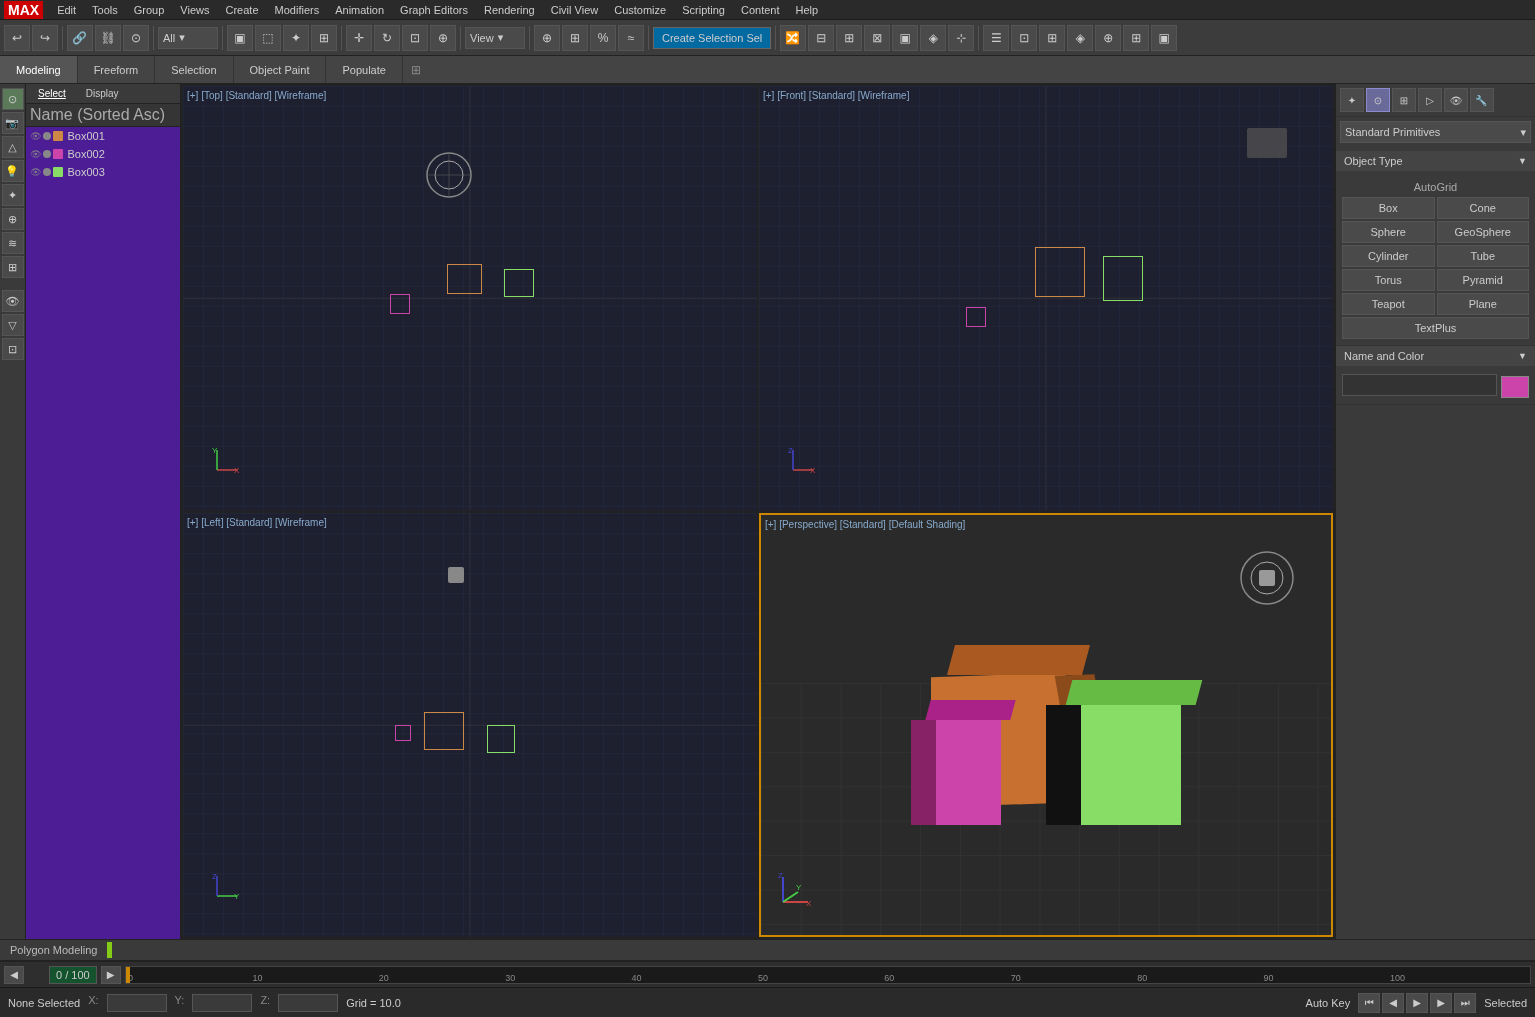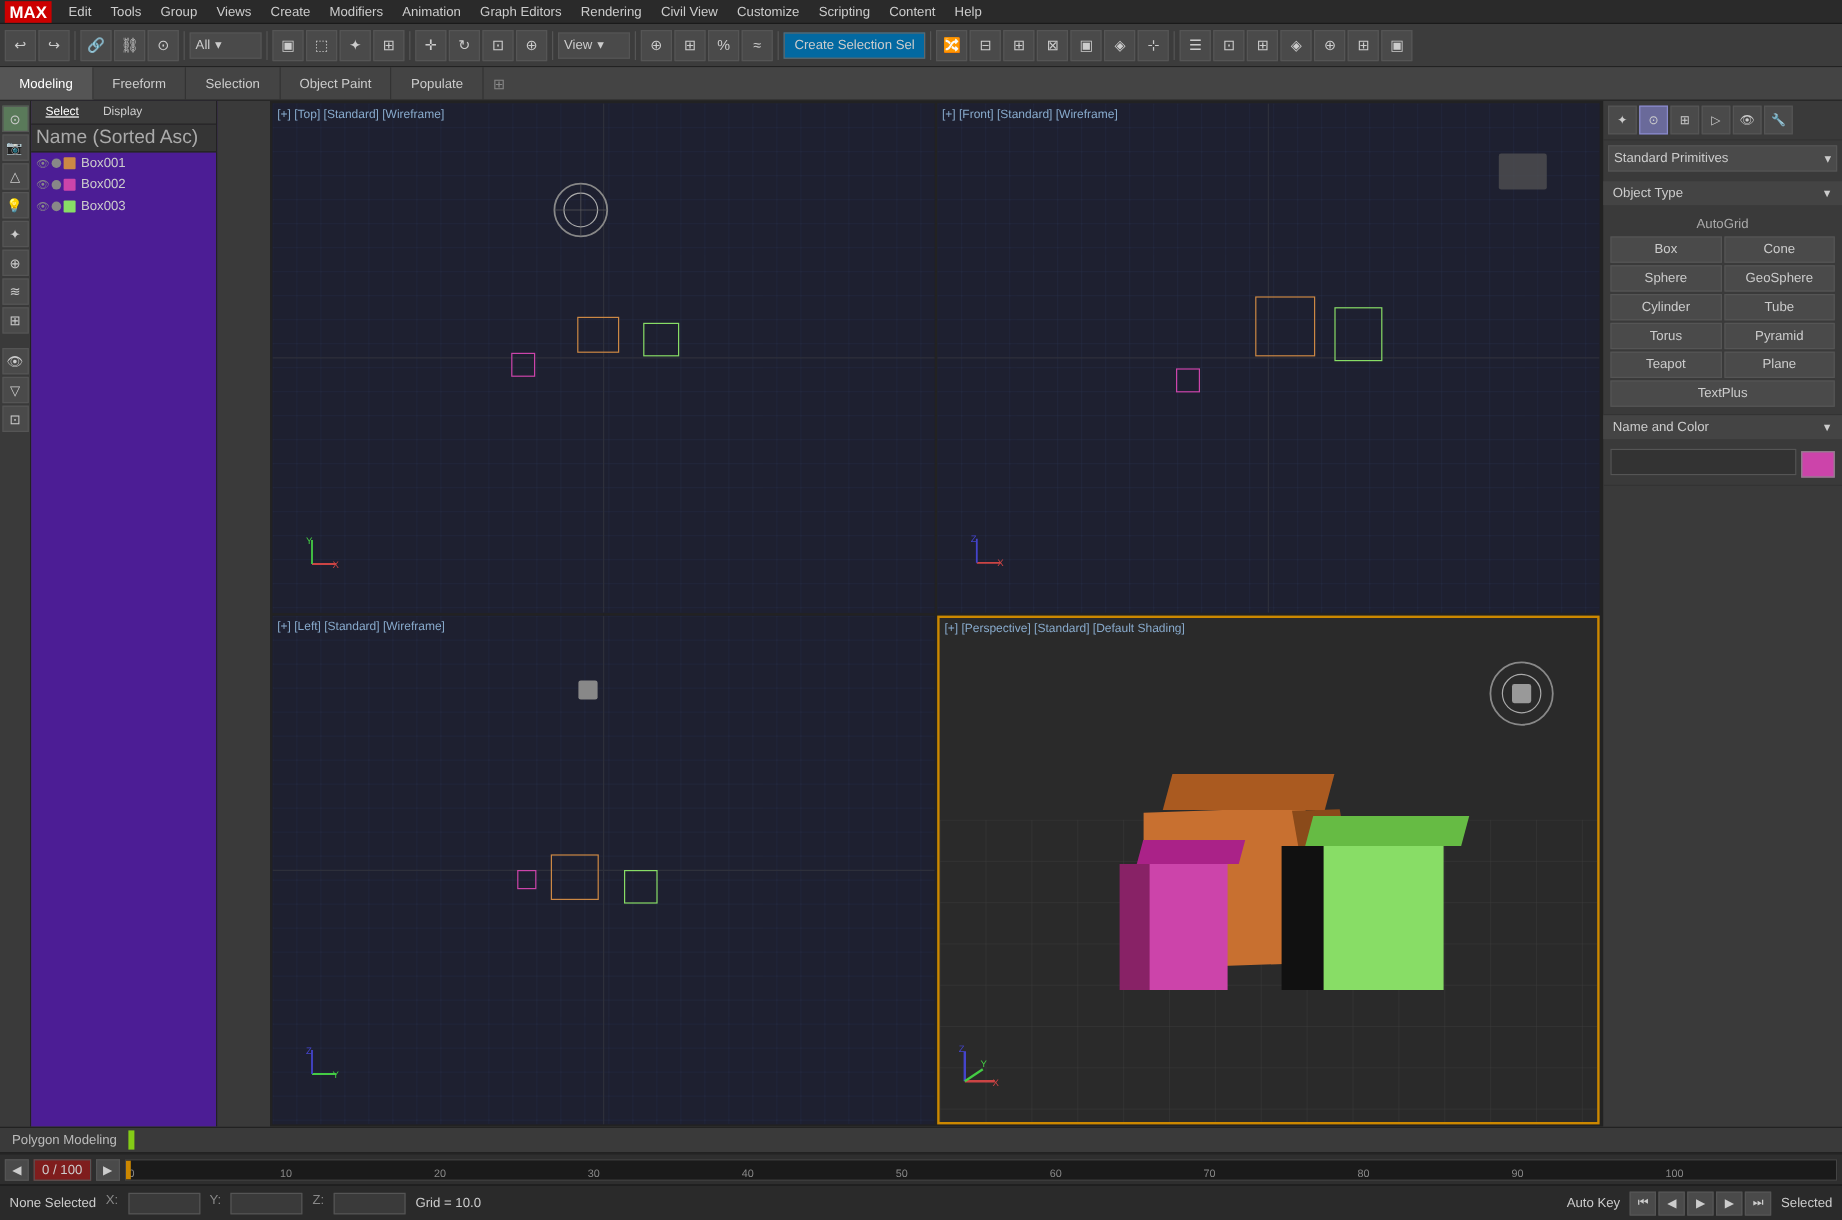--- a/index.html
+++ b/index.html
@@ -190,21 +190,20 @@
 
     
     #viewport-area {
       flex: 1;
       display: grid;
       grid-template-columns: 1fr 1fr;
       grid-template-rows: 1fr 1fr;
       gap: 2px;
       background: #222;
       padding: 2px;
-      margin-left: 44px;
     }
     .viewport {
       background: #1a1a2a;
       position: relative;
       overflow: hidden;
     }
     .viewport.active-vp { border: 2px solid #cc8800; }
     .viewport-label {
       position: absolute;
       top: 4px;
@@ -350,25 +349,26 @@
       flex: 1;
       background: #1a1a1a;
       height: 18px;
       position: relative;
       border: 1px solid #444;
     }
     .frame-display {
       font-size: 11px;
       color: #ccc;
       padding: 0 6px;
-      background: #7f1d1d;
+      background: #14532d;
       height: 18px;
       display: flex;
       align-items: center;
       border: 1px solid #555;
+      margin-left: 21px;
     }
 
     
     #statusbar {
       background: #2a2a2a;
       height: 30px;
       display: flex;
       align-items: center;
       padding: 0 8px;
       border-top: 1px solid #1a1a1a;

